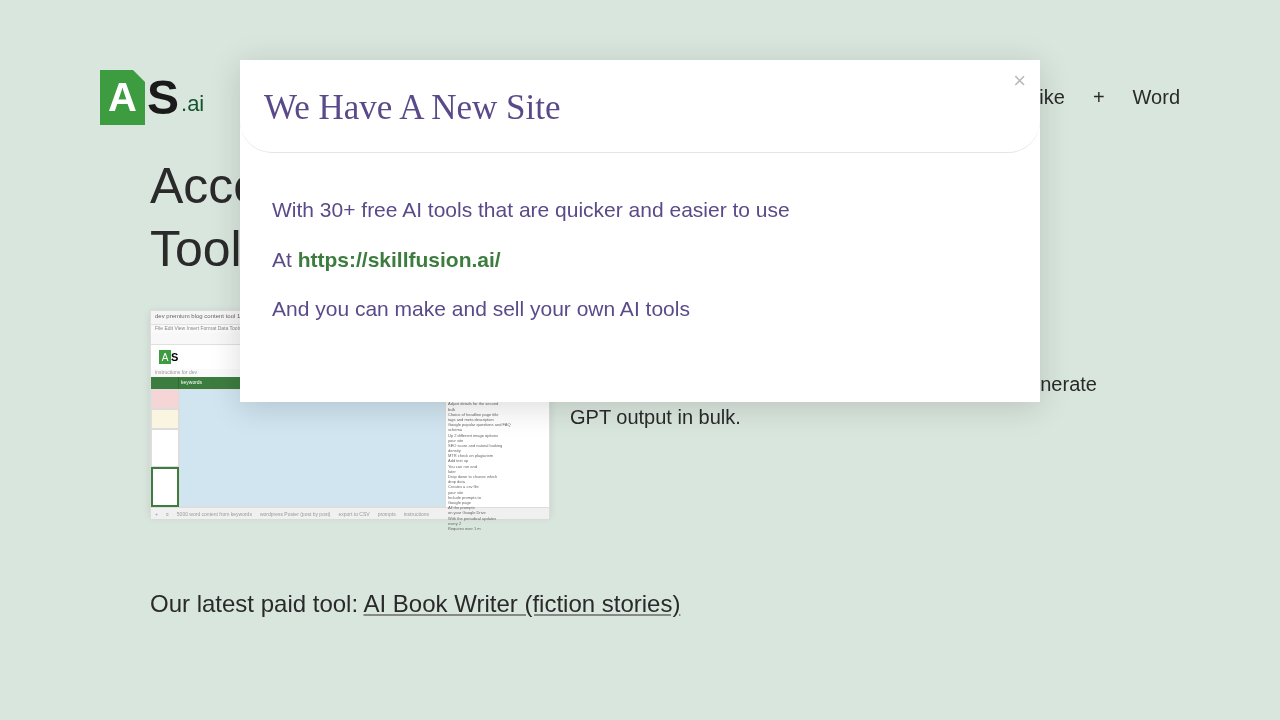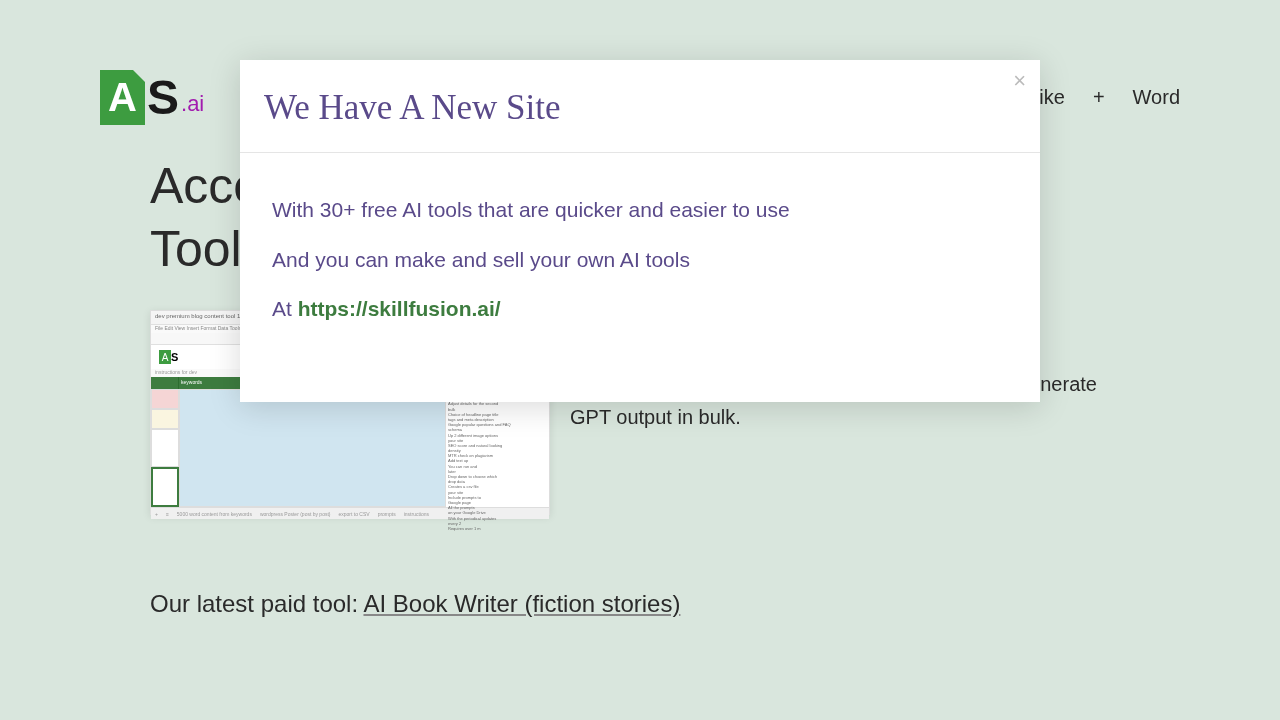--- a/index.html
+++ b/index.html
@@ -49,21 +49,21 @@
       font-weight: bold;
     }
     .logo-s {
       font-size: 48px;
       font-weight: bold;
       color: #1a1a1a;
       margin-left: 2px;
     }
     .logo-ai {
       font-size: 22px;
-      color: #a21caf;
+      color: #14532d;
       margin-left: 2px;
       align-self: flex-end;
       margin-bottom: 8px;
     }
     .nav {
       position: absolute;
       right: 100px;
       display: flex;
       align-items: center;
       gap: 28px;
@@ -240,20 +240,21 @@
       left: 240px;
       width: 800px;
       background: white;
       box-shadow: 0 5px 30px rgba(0,0,0,0.15);
       z-index: 100;
     }
     .modal-header {
       padding: 28px 24px 24px 24px;
       border-bottom: 1px solid #e5e5e5;
       position: relative;
+      border-radius: 32px;
     }
     .modal-title {
       font-size: 35px;
       font-weight: 400;
       color: #5a4a8a;
       font-family: Georgia, serif;
     }
     .modal-close {
       position: absolute;
       top: 10px;
@@ -380,18 +381,18 @@
   </div>
 </div>
 
 <div class="modal">
   <div class="modal-header">
     <h2 class="modal-title">We Have A New Site</h2>
     <span class="modal-close">×</span>
   </div>
   <div class="modal-body">
     <p>With 30+ free AI tools that are quicker and easier to use</p>
-    <p>And you can make and sell your own AI tools</p>
     <p>
       <span>At </span><a href="#" class="modal-link">https://skillfusion.ai/</a>
     </p>
+    <p>And you can make and sell your own AI tools</p>
   </div>
 </div>
 
 </body></html>

